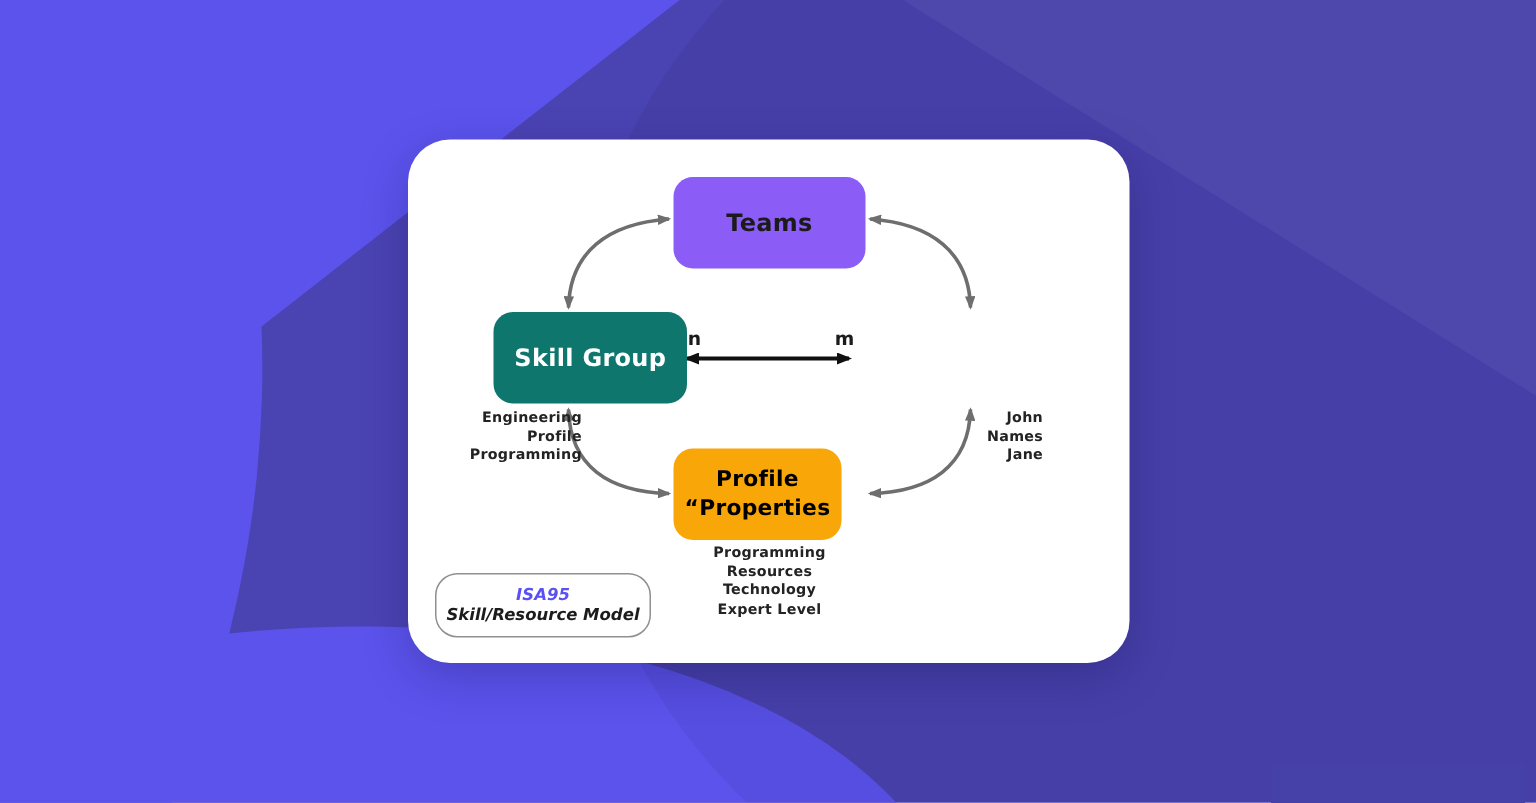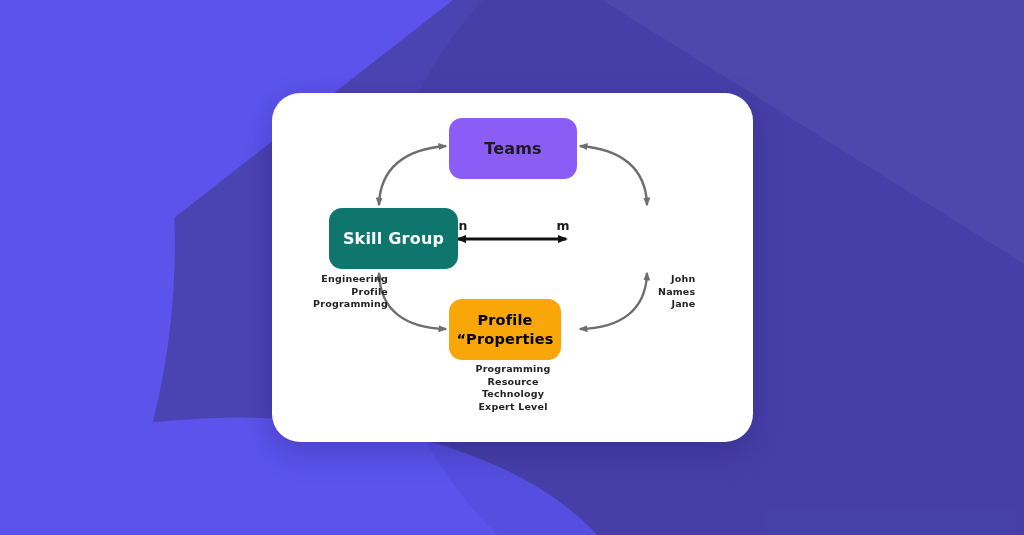--- a/index.html
+++ b/index.html
@@ -98,23 +98,27 @@
       <div>Profile</div>
       <div>Programming</div>
     </div>
     <div class="note note-resources">
       <div>John</div>
       <div>Names</div>
       <div>Jane</div>
     </div>
     <div class="note note-profile">
       <div>Programming</div>
-      <div>Resource</div>
+      <div>Resources</div>
       <div>Technology</div>
       <div>Expert Level</div>
     </div>
 
     <div class="card-label card-n">n</div>
     <div class="card-label card-m">m</div>
 
+    <div class="badge">
+      <div class="badge-title">ISA95</div>
+      <div class="badge-subtitle">Skill/Resource Model</div>
+    </div>
 
   </div>
 </div>
 
 </body></html>

